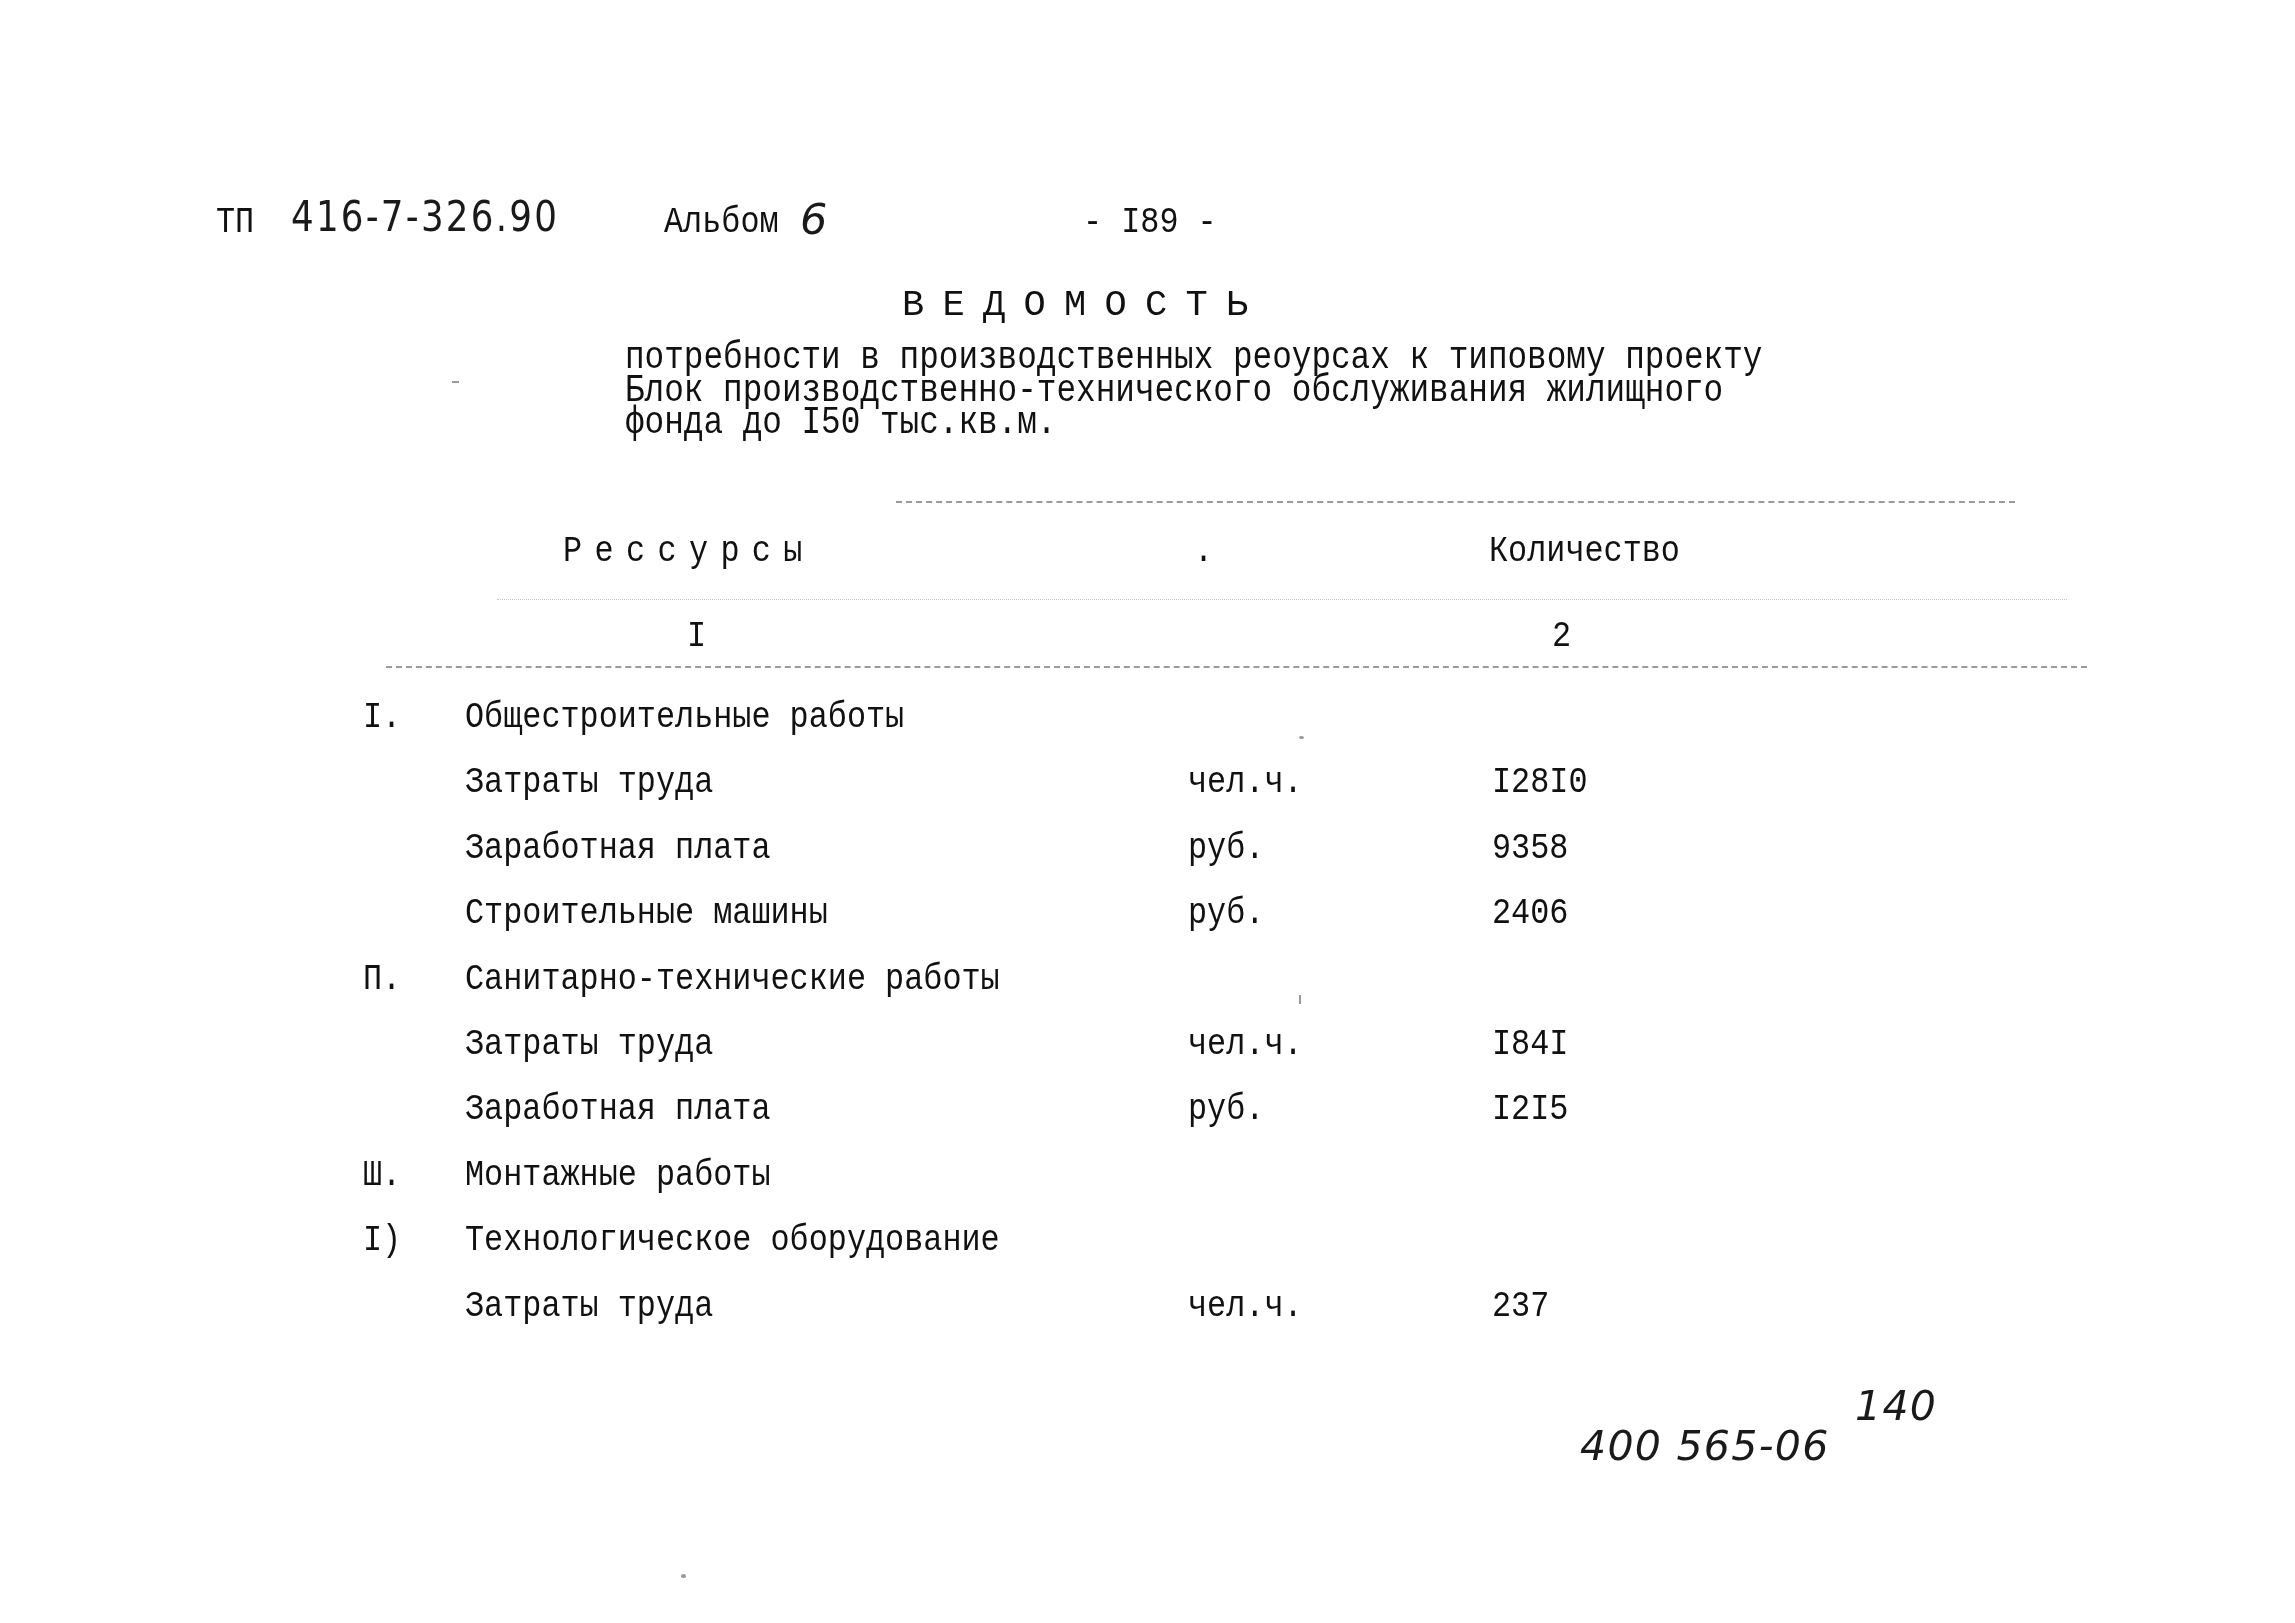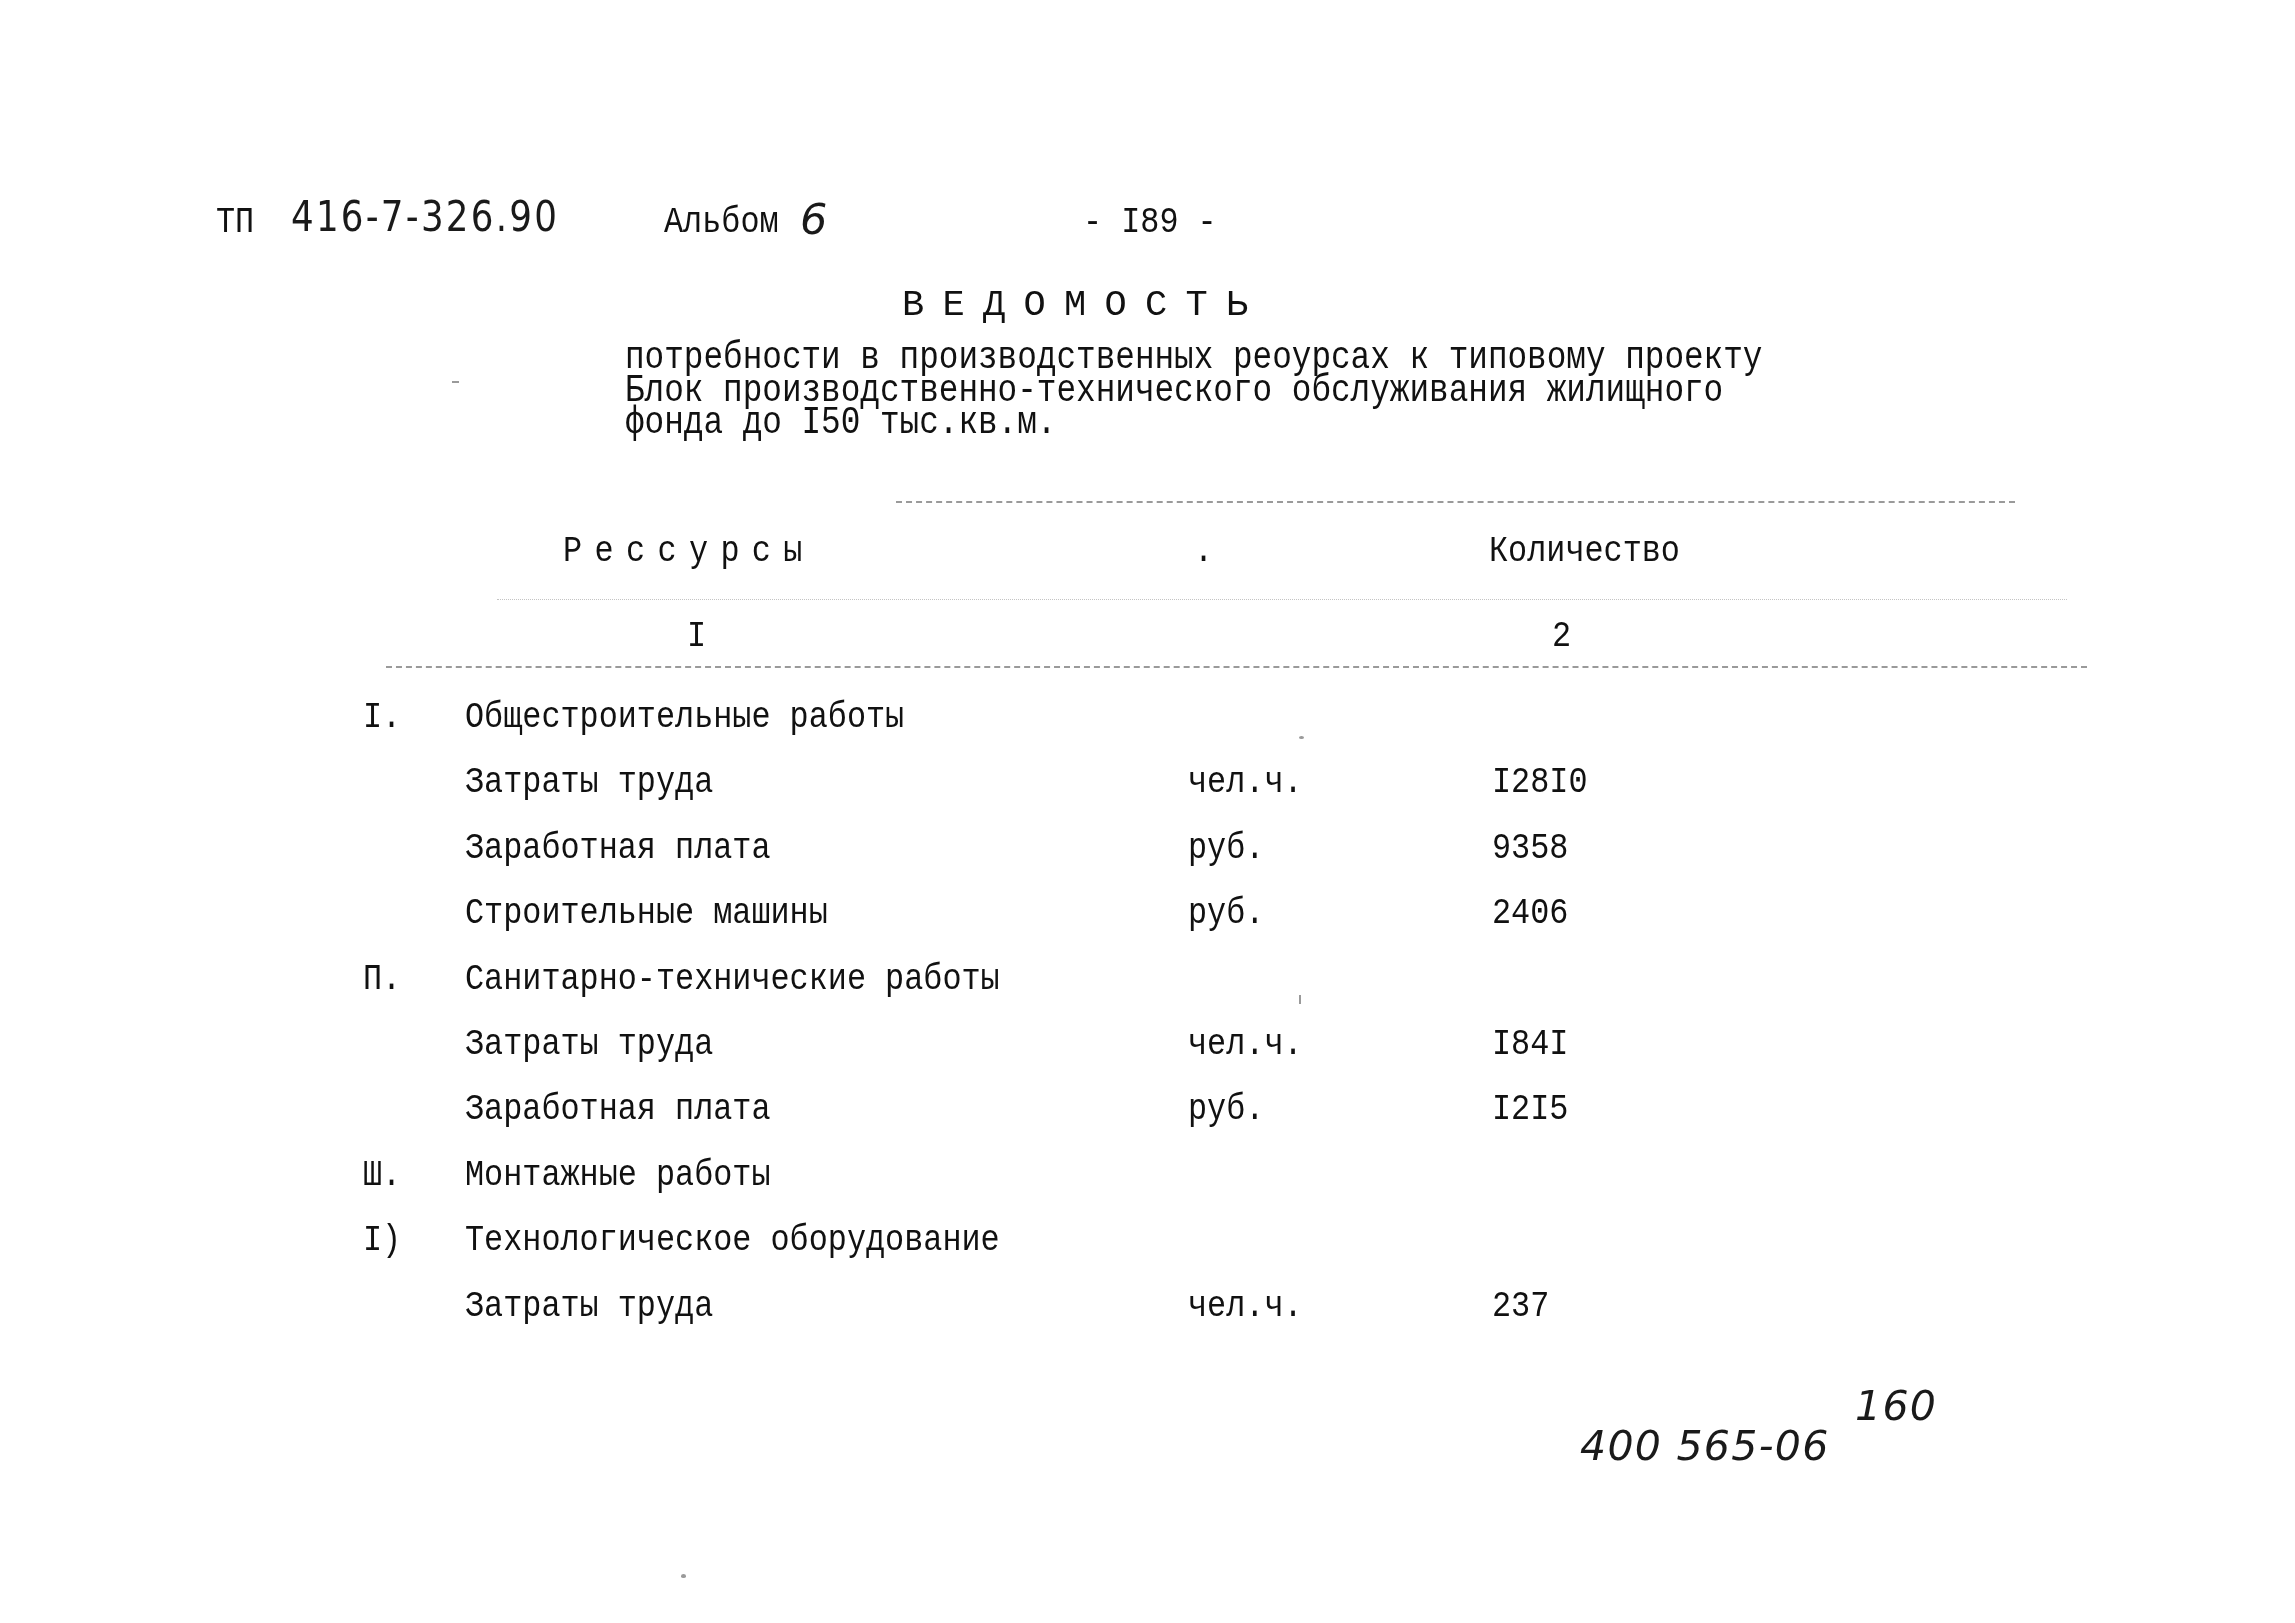--- a/index.html
+++ b/index.html
@@ -142,18 +142,18 @@
   <span class="abs typed" style="left:1492px; top:0;"></span>
 </div>
 <div class="row" style="top:1288px;">
   <span class="abs typed" style="left:363px; top:0;"></span>
   <span class="abs typed" style="left:465px; top:0;">Затраты труда</span>
   <span class="abs typed" style="left:1188px; top:0;">чел.ч.</span>
   <span class="abs typed" style="left:1492px; top:0;">237</span>
 </div>
 
 <div class="abs hand" style="left:1580px; top:1386px;margin-top:40px;">400 565-06</div>
-<div class="abs hand" style="left:1855px; top:1386px;">160</div>
+<div class="abs hand" style="left:1855px; top:1386px;">140</div>
 
 <div class="speck" style="left:1299px; top:736px; width:5.2px; height:3.3px;"></div>
 <div class="speck" style="left:1299px; top:995px; width:2px; height:9.2px; border-radius:0;"></div>
 <div class="speck" style="left:681px; top:1574px; width:5.2px; height:3.9px;"></div>
 
 
 </body></html>

